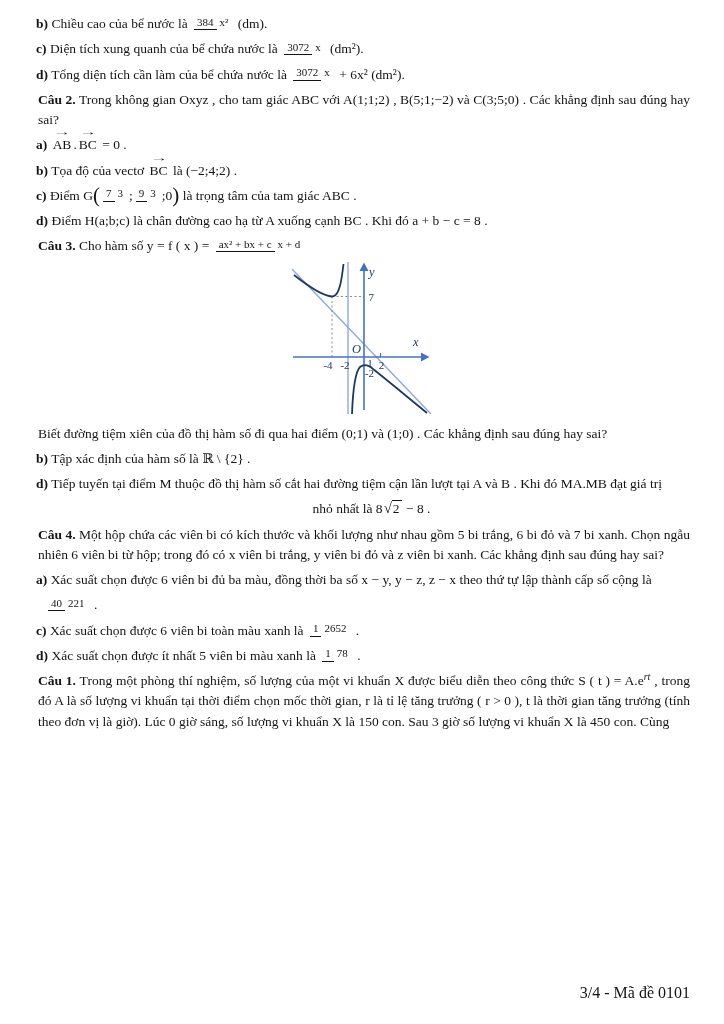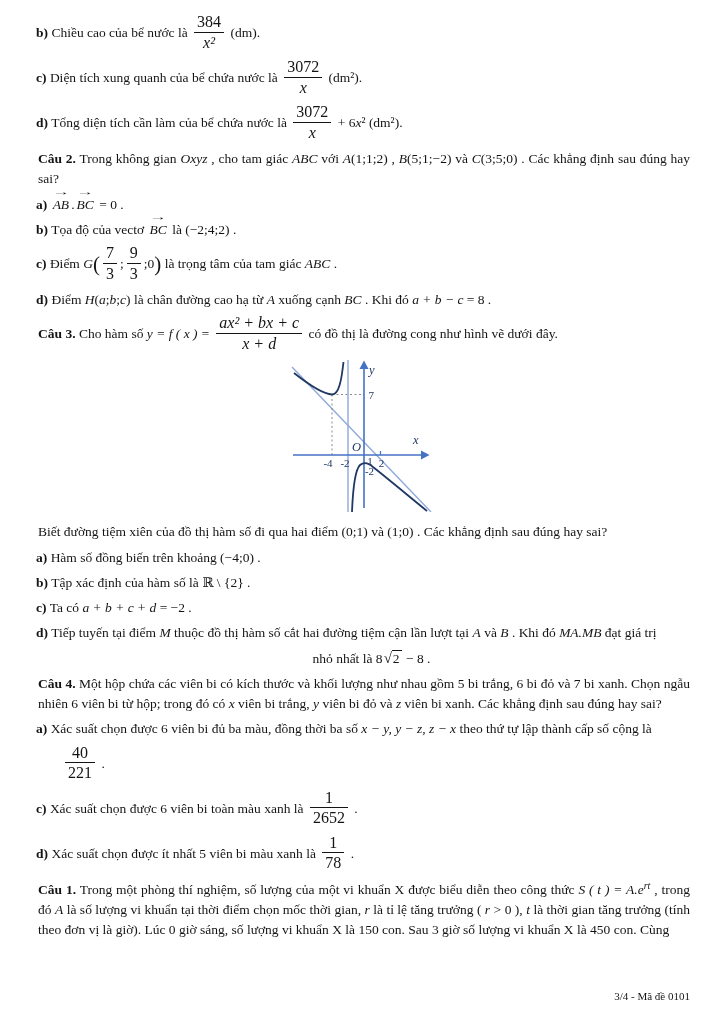--- a/index.html
+++ b/index.html
@@ -6,38 +6,38 @@
   body{
     width:724px;height:1024px;position:relative;overflow:hidden;
     background:#ffffff;color:#141414;
     font-family:"Liberation Serif","DejaVu Serif",serif;
   }
   .content{position:absolute;left:34px;top:14px;width:656px;}
   .para{font-size:13.5px;line-height:1.5;text-align:justify;margin:0 0 5px 0;}
   .k-head{margin-left:4px;}
   .k-item{margin-left:2px;}
   .k-cont{margin-left:19px;text-align:center;}
-  .k-fracline{margin-left:28px;text-align:left;}
+  .k-fracline{margin-left:11px;text-align:left;}
   .seg{white-space:pre-wrap;}
   .bold{font-weight:bold;}
-  .math{font-style:italic;}
+  .math{}
   .sup{vertical-align:super;font-size:10px;font-style:italic;line-height:0;}
   .paren{font-size:21px;font-style:normal;line-height:0;vertical-align:middle;position:relative;top:-1.5px;}
-  .frac{display:inline-flex;flex-direction:column;vertical-align:middle;text-align:center;
-        margin:0 3px;font-size:16px;line-height:1.22;position:relative;top:-2px;}
+  .frac{display:inline-flex;vertical-align:middle;text-align:center;
+        margin:0 3px;font-size:11px;line-height:1.22;position:relative;top:-2px;}
   .fnum{border-bottom:1.2px solid #141414;padding:0 3px;}
   .fden{padding:0 3px;}
   .vec{display:inline-block;position:relative;margin:0 2px;}
   .vec-arrow{position:absolute;top:-8px;left:50%;transform:translateX(-50%) scaleX(1.7);
              font-style:normal;font-size:10px;line-height:1;}
   .sqrt{display:inline-flex;align-items:flex-start;margin:0 1px;}
   .radical{font-size:15px;line-height:1.15;}
   .radicand{border-top:1.2px solid #141414;padding:0 2px 0 1px;line-height:1.25;}
   .graph-wrap{margin:2px 0 6px 256px;width:170px;}
-  .footer{position:absolute;right:34px;bottom:22px;font-size:11px;}
+  .footer{position:absolute;right:34px;bottom:22px;font-size:16px;}
   svg text{font-family:"Liberation Serif","DejaVu Serif",serif;}
   .glabel{font-size:11px;}
   .gitalic{font-style:italic;font-size:12.5px;}
 </style>
 </head>
 <body>
 
 <div class="content">
 
   <div>
@@ -60,21 +60,21 @@
           <span class="fnum">7</span>
           <span class="fden">3</span>
         </span><span class="seg">;</span><span class="frac">
           <span class="fnum">9</span>
           <span class="fden">3</span>
         </span><span class="seg">;0</span><span class="seg paren">)</span><span class="seg"> là trọng tâm của tam giác </span><span class="seg math">ABC</span><span class="seg"> .</span></div>
       <div class="para k-item"><span class="seg bold">d)</span><span class="seg"> Điểm </span><span class="seg math">H</span><span class="seg">(</span><span class="seg math">a</span><span class="seg">;</span><span class="seg math">b</span><span class="seg">;</span><span class="seg math">c</span><span class="seg">) là chân đường cao hạ từ </span><span class="seg math">A</span><span class="seg"> xuống cạnh </span><span class="seg math">BC</span><span class="seg"> . Khi đó </span><span class="seg math">a + b − c</span><span class="seg"> = 8 .</span></div>
       <div class="para k-head"><span class="seg bold">Câu 3.</span><span class="seg"> Cho hàm số </span><span class="seg math">y = f ( x ) = </span><span class="frac">
           <span class="fnum math">ax² + bx + c</span>
           <span class="fden math">x + d</span>
-        </span><span class="seg"> có đồ thị là đường cong như hình vẽ dưới đây.</span></div>
+        </span></div>
     </div>
 
   <div class="graph-wrap">
     <svg width="170" height="152" viewBox="0 0 170 152">
       <line x1="58" y1="0" x2="58" y2="152" stroke-width="1.4" stroke="#8fa9dc"></line>
       <line x1="2" y1="7" x2="141" y2="152" stroke-width="1.4" stroke="#8fa9dc"></line>
       <line x1="42" y1="34.5" x2="42" y2="95" stroke-width="1" stroke-dasharray="2 2.5" stroke="#8a8a8a"></line>
       <line x1="42" y1="34.5" x2="74" y2="34.5" stroke-width="1" stroke-dasharray="2 2.5" stroke="#8a8a8a"></line>
       <line x1="3" y1="95" x2="131" y2="95" stroke-width="1.6" stroke="#4472c4"></line>
       <polygon points="131,90.5 139.5,95 131,99.5" fill="#4472c4"></polygon>
@@ -90,23 +90,21 @@
       <text class="glabel" x="38" y="107" text-anchor="middle" fill="#1f3864">-4</text>
       <text class="glabel" x="55" y="107" text-anchor="middle" fill="#1f3864">-2</text>
       <text class="glabel" x="80" y="104.5" text-anchor="middle" fill="#1f3864">1</text>
       <text class="glabel" x="91.5" y="107" text-anchor="middle" fill="#1f3864">2</text>
       <text class="glabel" x="79.5" y="115" text-anchor="middle" fill="#1f3864">-2</text>
     </svg>
   </div>
 
   <div>
       <div class="para k-head"><span class="seg">Biết đường tiệm xiên của đồ thị hàm số đi qua hai điểm (0;1) và (1;0) . Các khẳng định sau đúng hay sai?</span></div>
-      <div class="para k-item"><span class="seg bold">a)</span><span class="seg"> Hàm số đồng biến trên khoảng (−4;0) .</span></div>
       <div class="para k-item"><span class="seg bold">b)</span><span class="seg"> Tập xác định của hàm số là ℝ \ {2} .</span></div>
-      <div class="para k-item"><span class="seg bold">c)</span><span class="seg"> Ta có </span><span class="seg math">a + b + c + d</span><span class="seg"> = −2 .</span></div>
       <div class="para k-item"><span class="seg bold">d)</span><span class="seg"> Tiếp tuyến tại điểm </span><span class="seg math">M</span><span class="seg"> thuộc đồ thị hàm số cắt hai đường tiệm cận lần lượt tại </span><span class="seg math">A</span><span class="seg"> và </span><span class="seg math">B</span><span class="seg"> . Khi đó </span><span class="seg math">MA.MB</span><span class="seg"> đạt giá trị</span></div>
       <div class="para k-cont"><span class="seg">nhỏ nhất là 8</span><span class="sqrt">
           <span class="radical">√</span>
           <span class="radicand">2</span>
         </span><span class="seg"> − 8 .</span></div>
       <div class="para k-head"><span class="seg bold">Câu 4.</span><span class="seg"> Một hộp chứa các viên bi có kích thước và khối lượng như nhau gồm 5 bi trắng, 6 bi đỏ và 7 bi xanh. Chọn ngẫu nhiên 6 viên bi từ hộp; trong đó có </span><span class="seg math">x</span><span class="seg"> viên bi trắng, </span><span class="seg math">y</span><span class="seg"> viên bi đỏ và </span><span class="seg math">z</span><span class="seg"> viên bi xanh. Các khẳng định sau đúng hay sai?</span></div>
       <div class="para k-item"><span class="seg bold">a)</span><span class="seg"> Xác suất chọn được 6 viên bi đủ ba màu, đồng thời ba số </span><span class="seg math">x − y, y − z, z − x</span><span class="seg"> theo thứ tự lập thành cấp số cộng là</span></div>
       <div class="para k-fracline"><span class="frac">
           <span class="fnum">40</span>
           <span class="fden">221</span>

